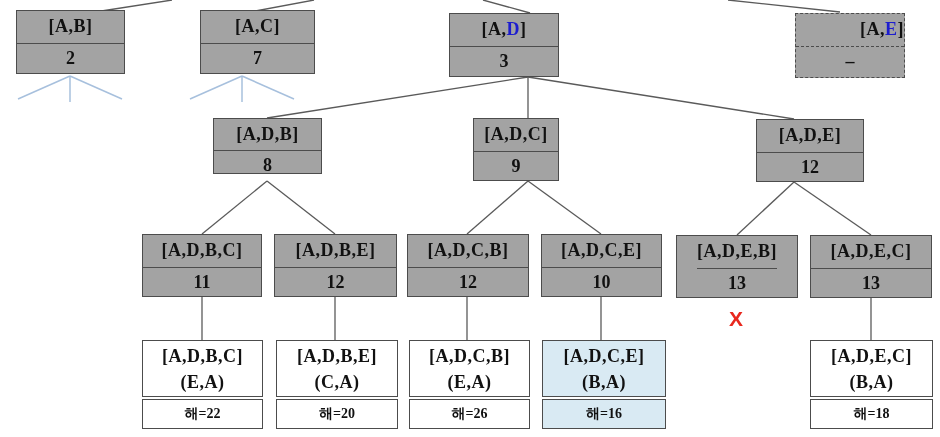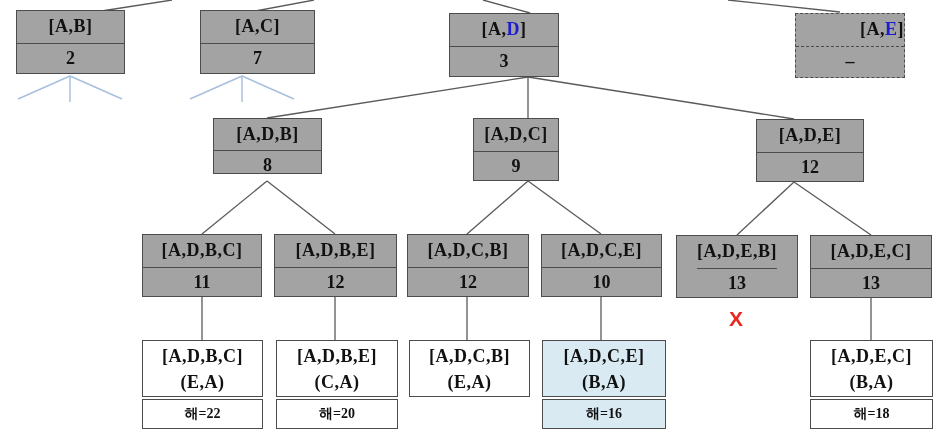--- a/index.html
+++ b/index.html
@@ -142,20 +142,21 @@
       <div>[A,D,B,E]</div>
       <div>(C,A)</div>
     </div>
     <div class="bot">해=20</div>
   </div>
   <div class="leaf" style="left:409px;top:340px;width:121px;">
     <div class="top">
       <div>[A,D,C,B]</div>
       <div>(E,A)</div>
     </div>
+    <div class="bot">해=26</div>
   </div>
   <div class="leaf hl" style="left:542px;top:340px;width:124px;">
     <div class="top">
       <div>[A,D,C,E]</div>
       <div>(B,A)</div>
     </div>
     <div class="bot">해=16</div>
   </div>
   <div class="leaf" style="left:810px;top:340px;width:123px;">
     <div class="top">

